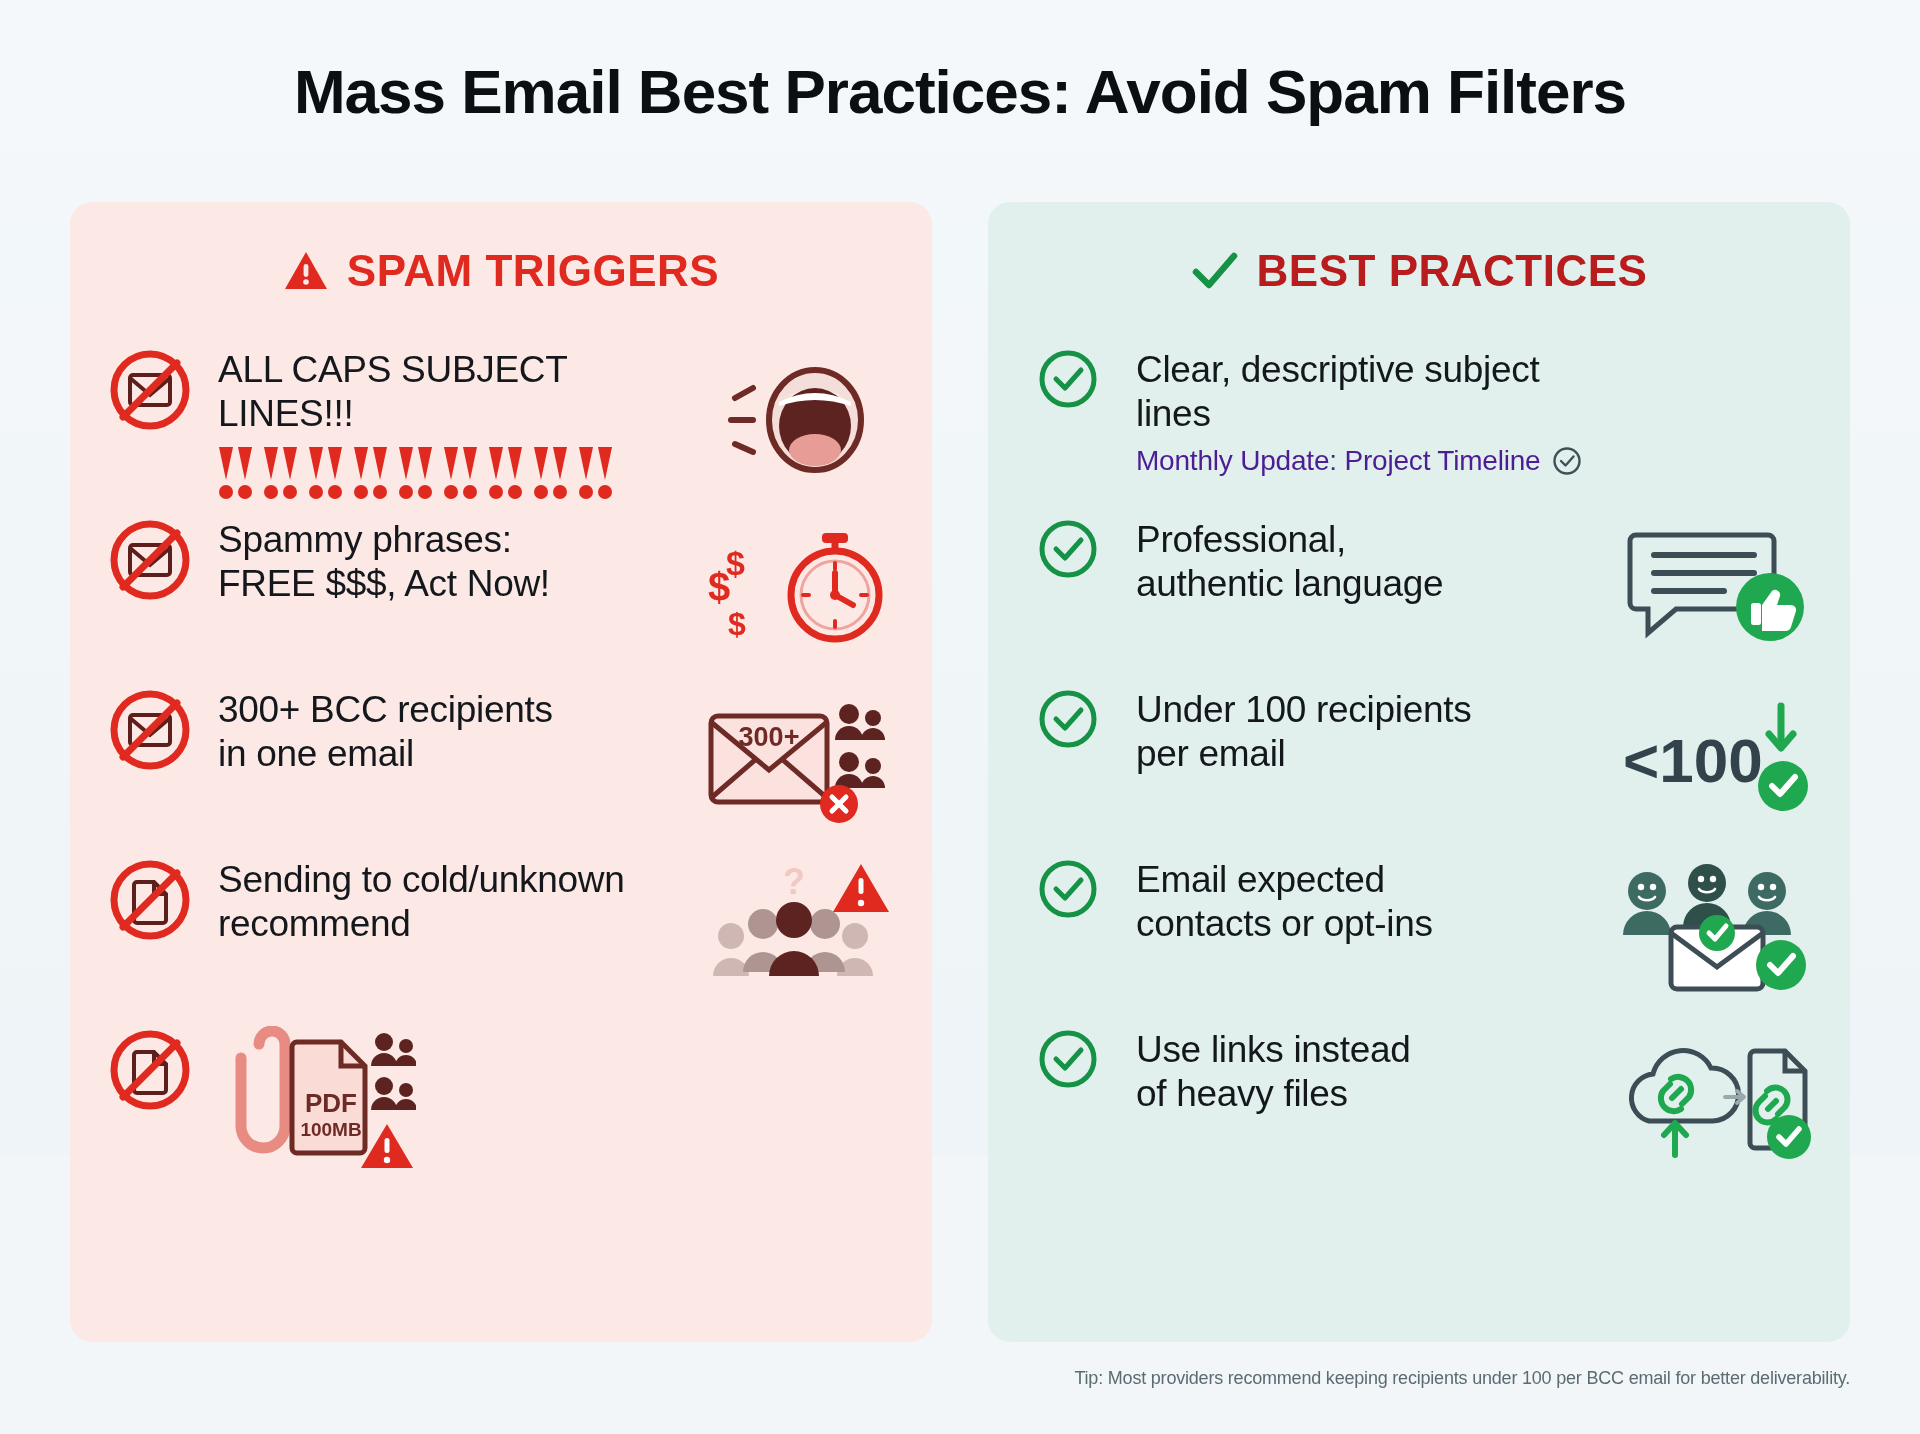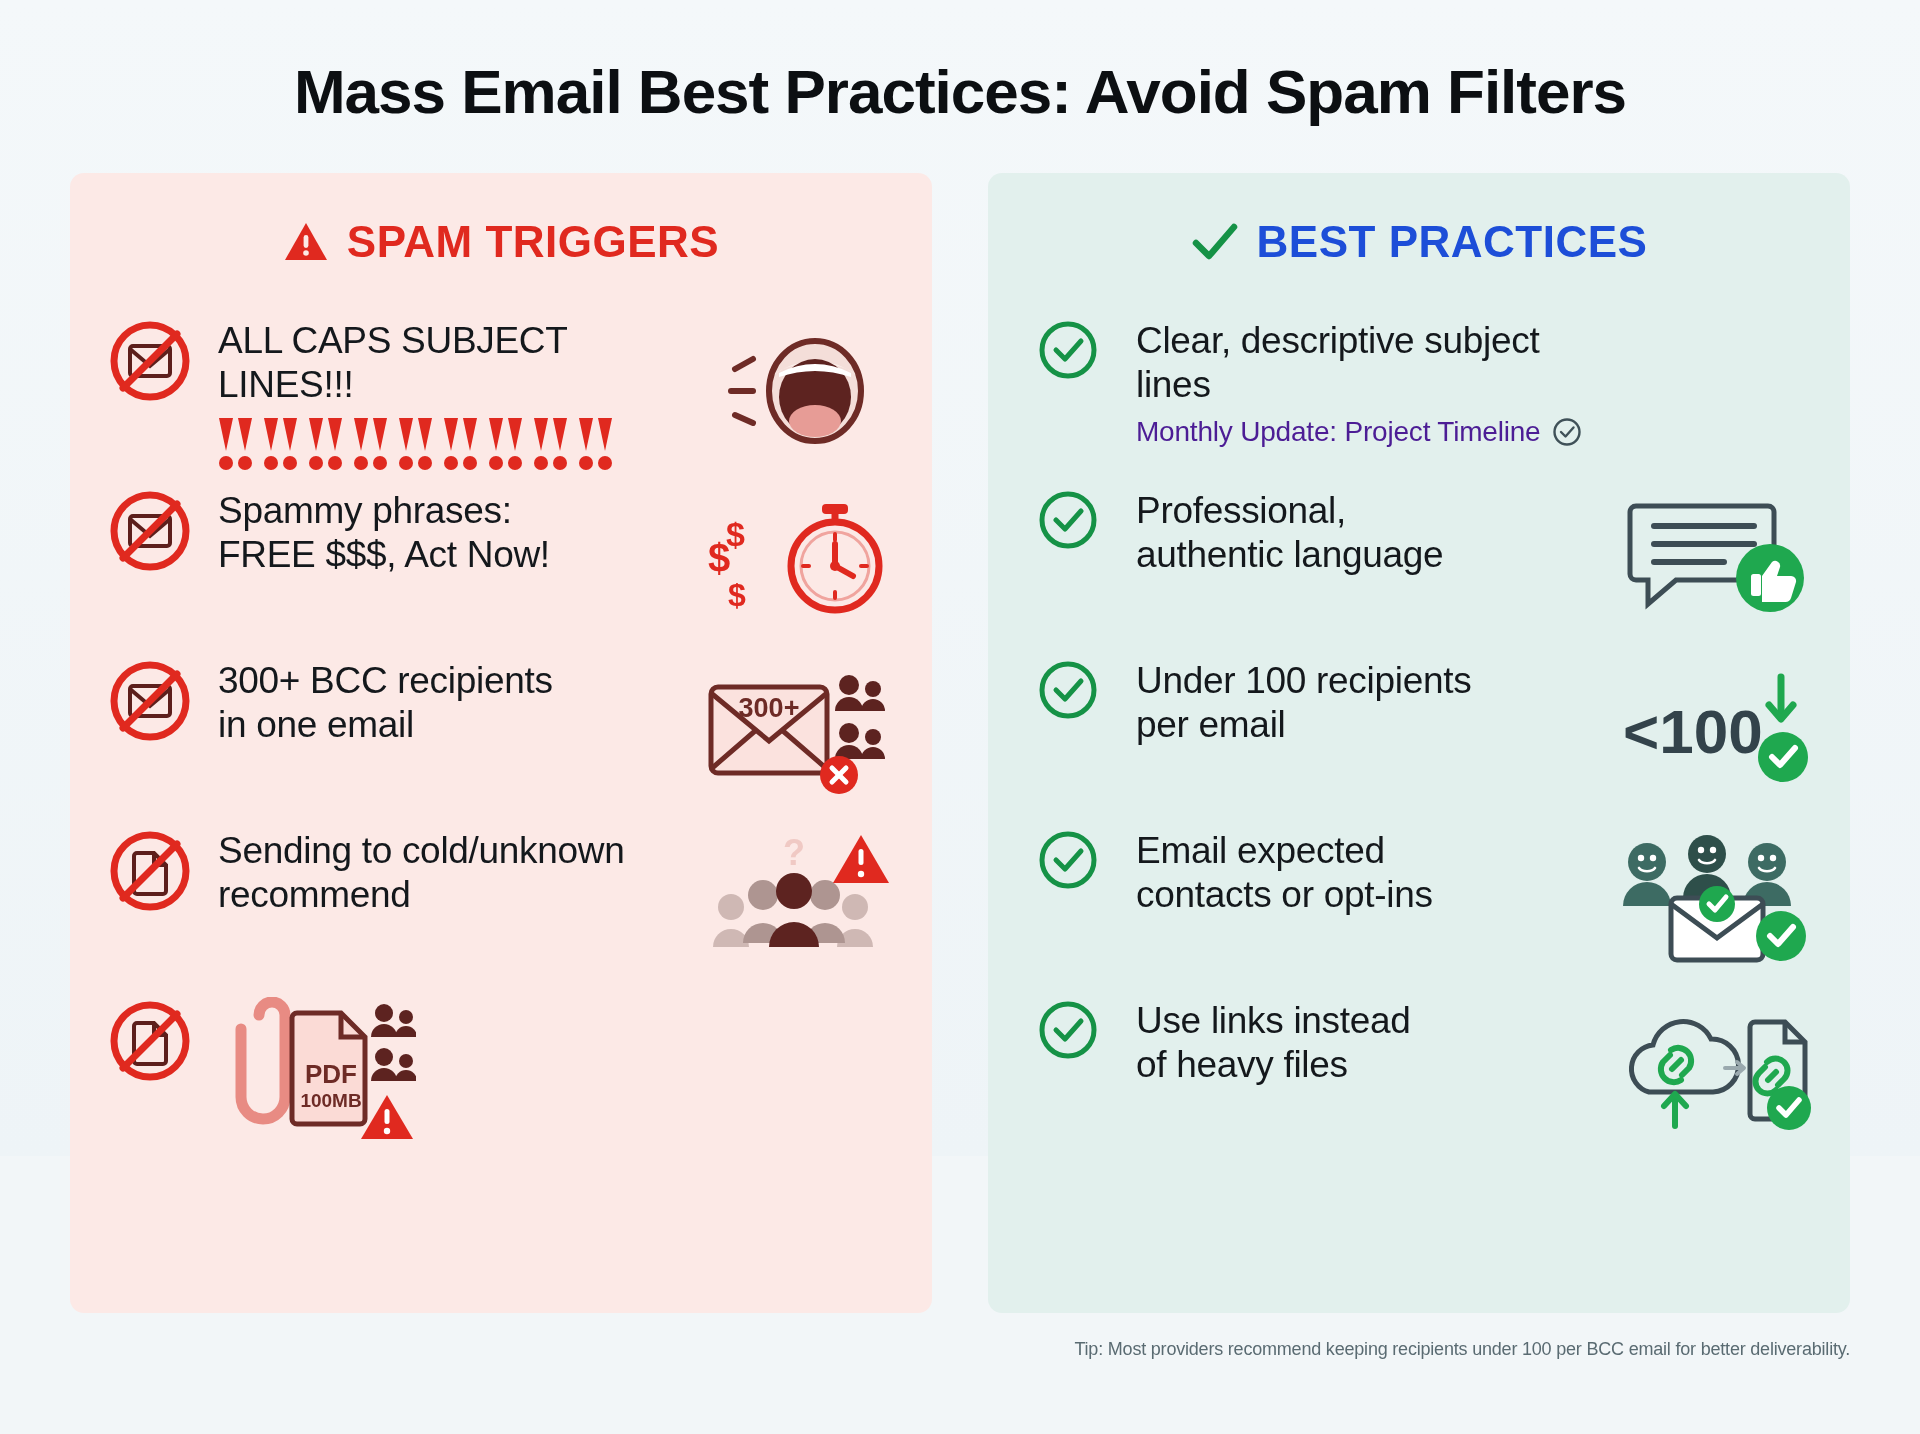--- a/index.html
+++ b/index.html
@@ -25,38 +25,39 @@
     letter-spacing: -1px;
     color: #0c0f12;
     margin-bottom: 46px;
     white-space: nowrap;
   }
 
   
   .panels { display: flex; gap: 56px; flex: 0 0 auto; }
   .panel {
     flex: 1 1 0;
-    border-radius: 14px;
+    border-radius: 22px;
     padding: 44px 34px 30px 34px;
     position: relative;
     min-height: 1140px;
+    margin-top: 29px;
   }
   .panel.bad  { background: #fce9e6; }
   .panel.good { background: #e2f0ed; }
 
   .panel-head {
     display: flex; align-items: center; justify-content: center;
     gap: 18px;
     margin-bottom: 52px;
   }
   .panel-head .ph-text {
     font-size: 44px; font-weight: bold; letter-spacing: 0.5px;
   }
   .panel.bad  .ph-text { color: #e0291f; }
-  .panel.good .ph-text { color: #1d4ed8; }
+  .panel.good .ph-text { color: #b91c1c; }
 
   
   .rows { display: flex; flex-direction: column; }
   .row {
     display: flex; align-items: flex-start;
     gap: 22px;
     min-height: 170px;
   }
   .row .lead { flex: 0 0 auto; width: 92px; display:flex; align-items:center; justify-content:center; }
   .row .body { flex: 1 1 auto; min-width: 0; }

